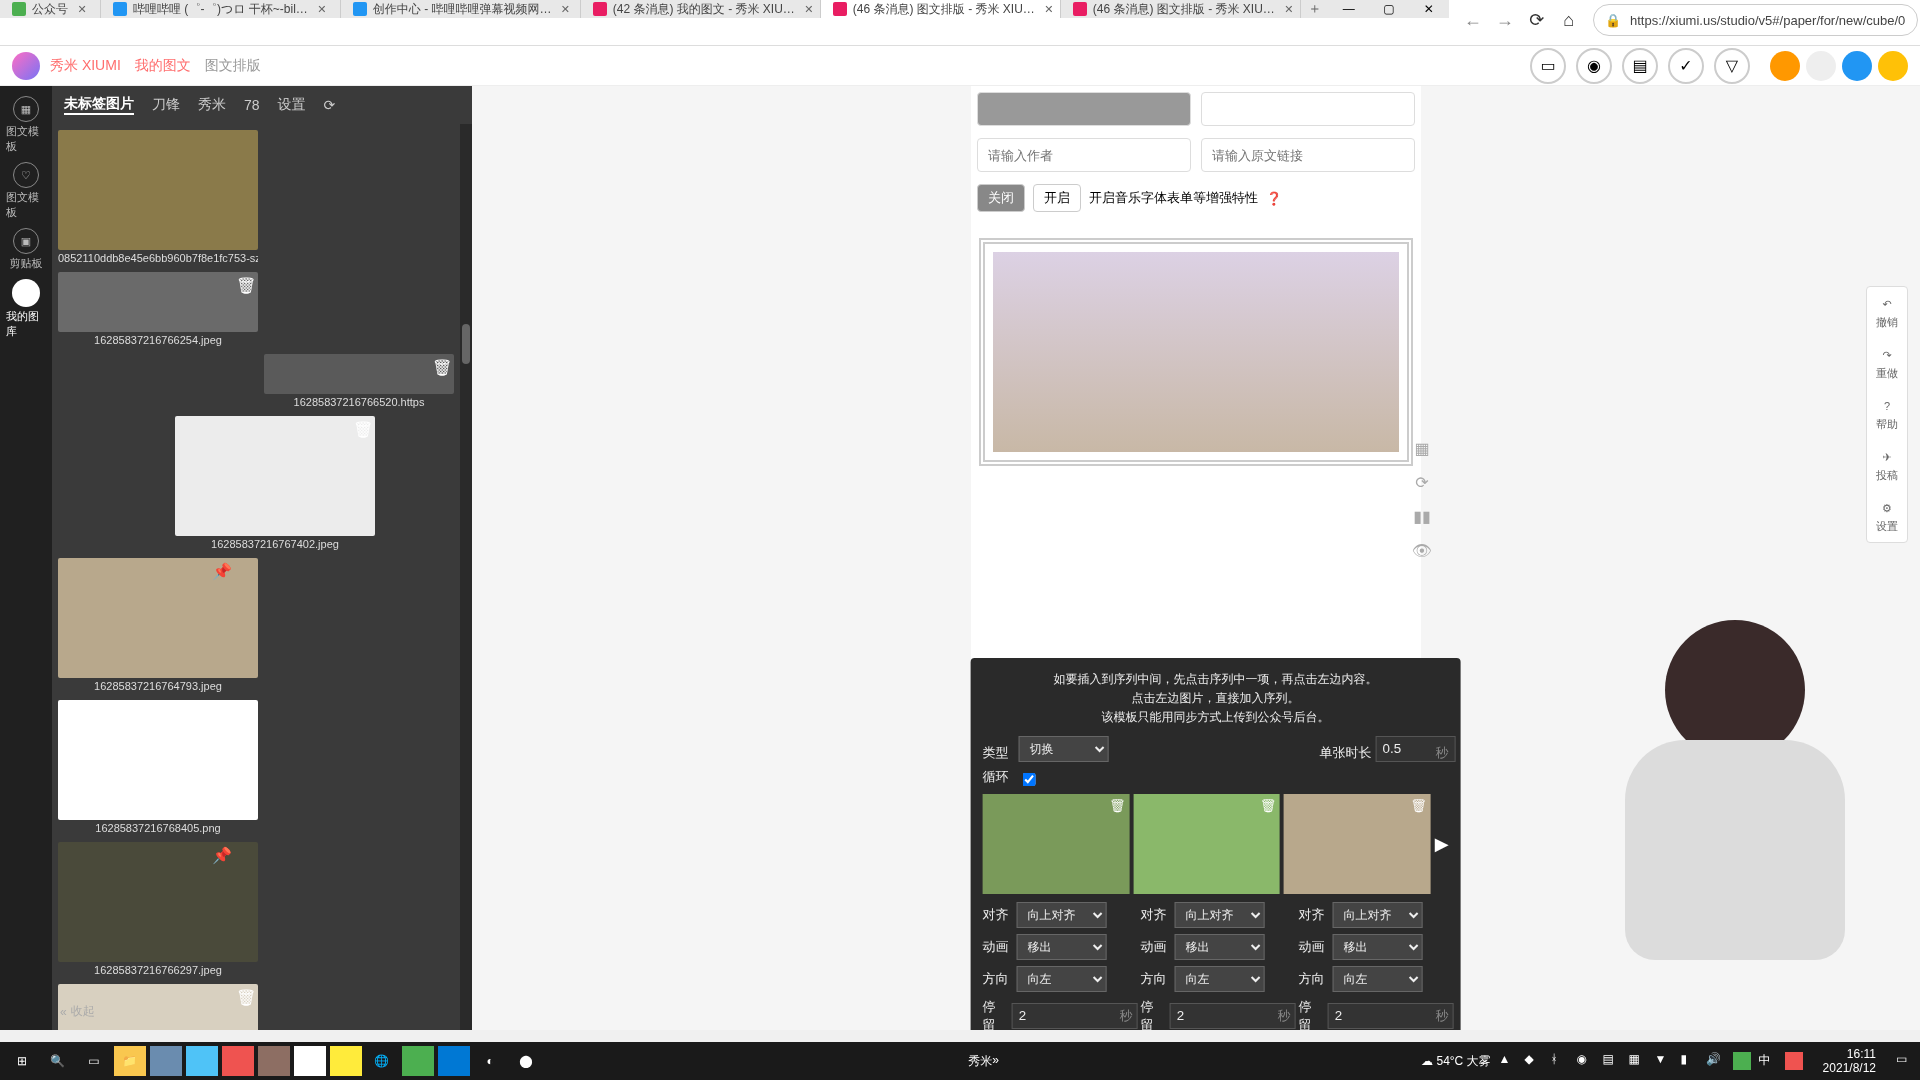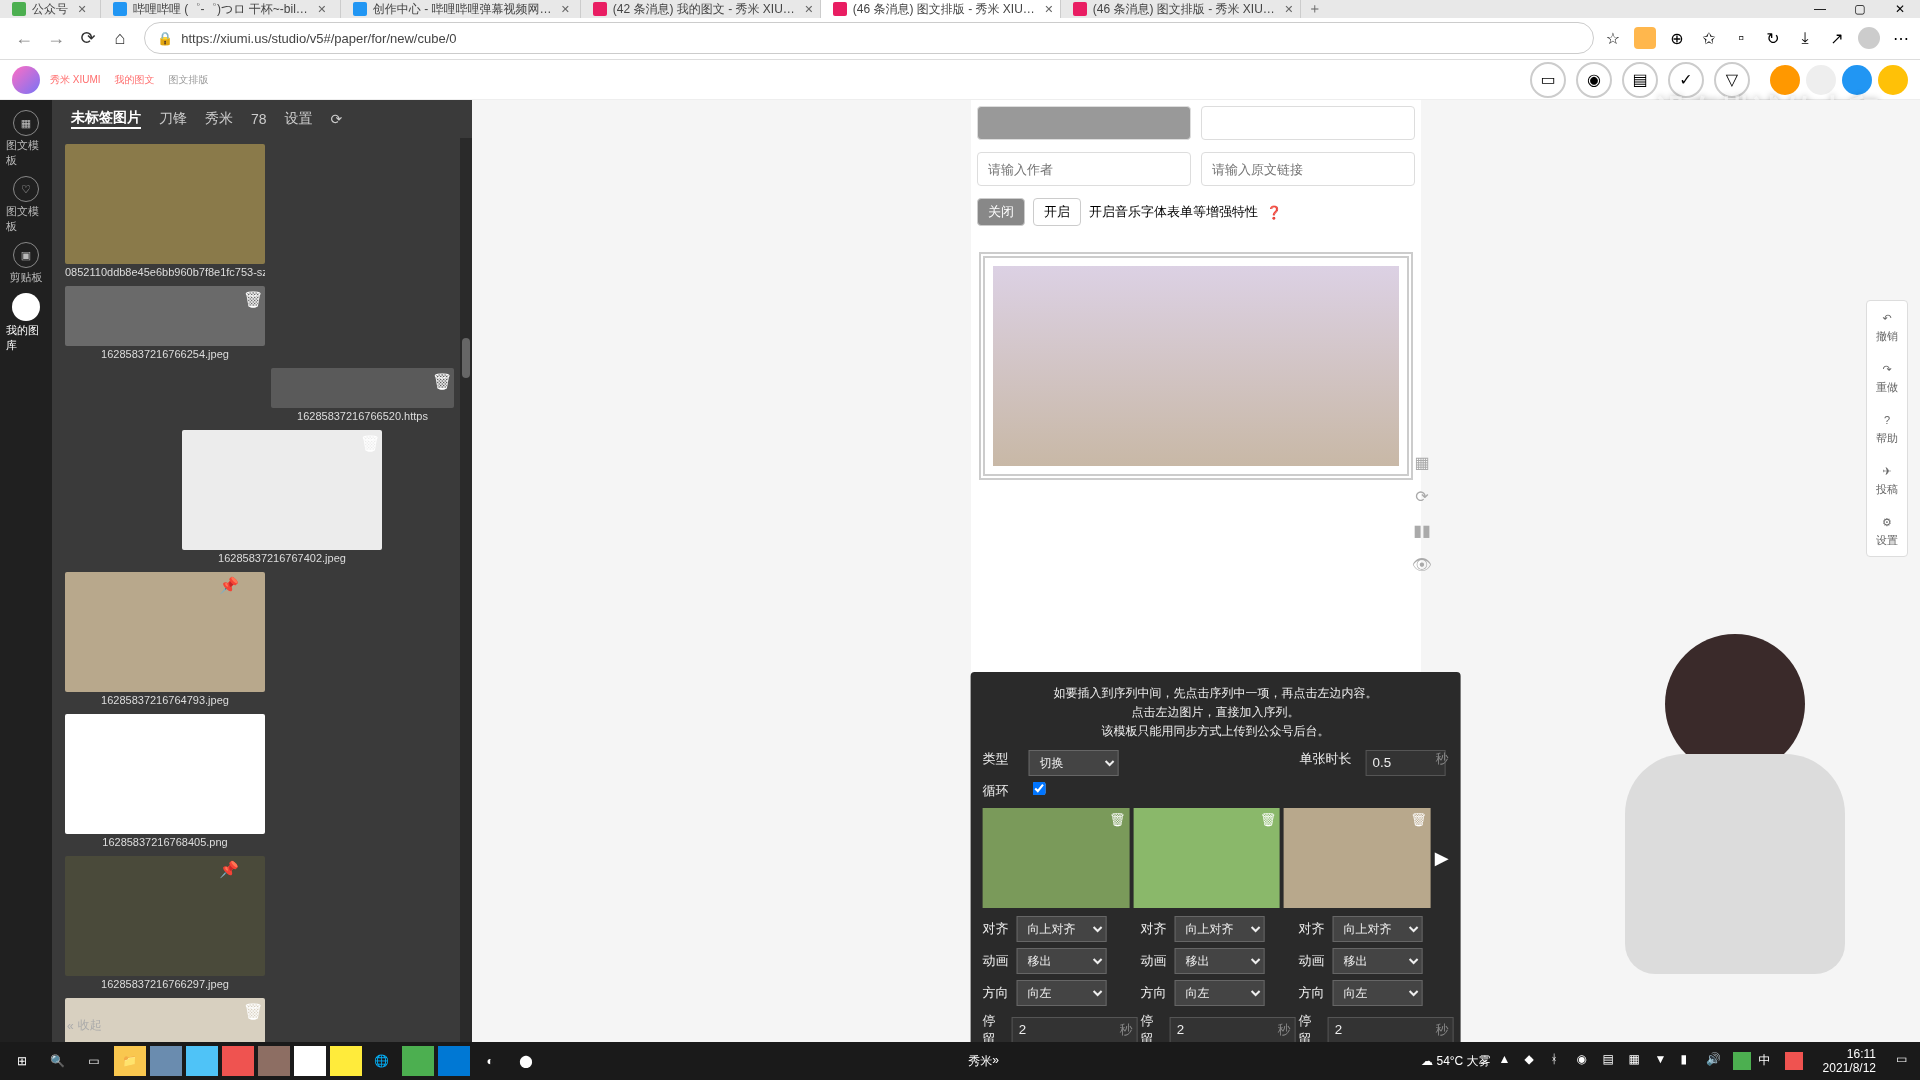--- a/index.html
+++ b/index.html
@@ -1,56 +1,56 @@
 <!DOCTYPE html>
 <html><head>
 <meta charset="utf-8">
 <style>
 * { margin: 0; padding: 0; box-sizing: border-box; font-family: "Microsoft YaHei", Arial, sans-serif; }
 body { width: 1920px; height: 1080px; overflow: hidden; background: #f0f0f0; }
 
 
-.browser-chrome { height: 60px; background: #fff; display: flex; flex-direction: column; border-bottom: 1px solid #ddd; }
+.browser-chrome { height: 46px; background: #fff; display: flex; flex-direction: row; border-bottom: 1px solid #ddd; }
 .tab-bar { height: 18px; display: flex; align-items: center; background: #e8e8e8; }
 .tab { display: flex; align-items: center; padding: 0 12px; height: 18px; font-size: 12px; color: #444; border-right: 1px solid #ccc; max-width: 240px; overflow: hidden; white-space: nowrap; }
 .tab.active { background: #fff; }
 .tab .fav { width: 14px; height: 14px; margin-right: 6px; background: #aaa; border-radius: 2px; flex-shrink: 0; }
 .tab .close { width: 12px; height: 12px; margin-left: 8px; display: flex; align-items: center; justify-content: center; font-size: 11px; color: #666; flex-shrink: 0; }
 .tab-new { width: 28px; display: flex; align-items: center; justify-content: center; font-size: 14px; color: #666; }
 .win-controls { margin-left: auto; display: flex; }
 .win-btn { width: 40px; height: 18px; display: flex; align-items: center; justify-content: center; font-size: 12px; }
 
 .addr-bar { height: 40px; display: flex; align-items: center; padding: 0 8px; }
 .nav-btn { width: 32px; height: 32px; display: flex; align-items: center; justify-content: center; color: #888; font-size: 18px; }
 .nav-btn.enabled { color: #333; }
 .url-box { flex: 1; height: 32px; border: 1px solid #ccc; border-radius: 16px; display: flex; align-items: center; padding: 0 12px; font-size: 13px; color: #444; margin: 0 8px; }
 .url-icon { margin-right: 8px; }
 .ext-icons { display: flex; gap: 10px; align-items: center; }
 .ext-icon { width: 22px; height: 22px; border-radius: 4px; display: flex; align-items: center; justify-content: center; }
 
 
 .app-header { height: 40px; background: #fff; display: flex; align-items: center; padding: 0 12px; border-bottom: 1px solid #eee; }
 .logo { width: 28px; height: 28px; background: linear-gradient(135deg,#ff6ec4,#7873f5); border-radius: 50%; margin-right: 10px; }
-.crumb { font-size: 10px; color: #ff6e6e; margin-right: 14px; }
+.crumb { font-size: 14px; color: #ff6e6e; margin-right: 14px; }
 .crumb.gray { color: #999; }
 .header-circles { display: flex; gap: 10px; margin-left: auto; margin-right: 20px; }
 .header-circle { width: 36px; height: 36px; border: 2px solid #ccc; border-radius: 50%; display: flex; align-items: center; justify-content: center; }
 .header-badges { display: flex; gap: 6px; }
 .badge-round { width: 30px; height: 30px; border-radius: 50%; }
 
 
 .main { display: flex; height: calc(1080px - 58px - 40px - 38px); }
 .left-rail { width: 52px; background: #202020; display: flex; flex-direction: column; align-items: center; padding-top: 10px; gap: 8px; }
 .rail-item { width: 40px; display: flex; flex-direction: column; align-items: center; color: #bbb; font-size: 11px; gap: 2px; }
 .rail-item.active { color: #fff; }
 .rail-icon { width: 26px; height: 26px; border: 1px solid #888; border-radius: 50%; display: flex; align-items: center; justify-content: center; }
 .rail-round { width: 28px; height: 28px; background: #fff; border-radius: 50%; }
 
 
-.lib-panel { width: 420px; background: #3a3a3a; display: flex; flex-direction: column; padding-left: 7px; }
+.lib-panel { width: 420px; background: #3a3a3a; display: flex; flex-direction: column; }
 .lib-tabs { height: 38px; display: flex; align-items: center; padding: 0 12px; gap: 18px; color: #ccc; font-size: 14px; }
 .lib-tab.active { font-weight: bold; color: #fff; border-bottom: 2px solid #fff; }
 .lib-grid { flex: 1; overflow-y: auto; padding: 6px; display: flex; flex-wrap: wrap; gap: 6px; align-content: flex-start; position: relative; }
 .thumb { width: 200px; position: relative; }
 .thumb-img { width: 100%; height: 120px; background: #888; border-radius: 2px; position: relative; }
 .thumb-cap { font-size: 11px; color: #ddd; text-align: center; padding: 2px 0; white-space: nowrap; overflow: hidden; }
 .pin-icon { position: absolute; top: 4px; right: 28px; width: 18px; height: 18px; color: #fff; }
 .del-icon { position: absolute; top: 4px; right: 4px; width: 18px; height: 18px; color: #fff; }
 .collapse-btn { position: absolute; bottom: 10px; left: 8px; display: flex; align-items: center; color: #aaa; font-size: 12px; gap: 4px; }
 .scroll-v { width: 12px; background: #2a2a2a; }
@@ -64,21 +64,21 @@
 .meta-input.gray { background: #999; }
 .feature-row { display: flex; align-items: center; gap: 8px; padding: 6px; font-size: 13px; }
 .toggle-btn { padding: 4px 10px; border: 1px solid #ccc; border-radius: 4px; }
 .toggle-btn.off { background: #888; color: #fff; }
 .hero-frame { margin: 20px 8px 0; border: 6px double #ccc; padding: 8px; }
 .hero-img { width: 100%; height: 200px; background: linear-gradient(180deg,#dcd1e4,#c8b8a6); position: relative; }
 
 
 .popup { position: absolute; left: 50%; transform: translateX(-46%); top: 572px; width: 490px; background: #2a2a2a; color: #eee; font-size: 13px; padding: 12px; border-radius: 4px; }
 .popup-hint { text-align: center; font-size: 12px; line-height: 1.6; margin-bottom: 8px; }
-.popup-row { display: flex; align-items: flex-start; gap: 14px; margin: 6px 0; }
+.popup-row { display: flex; align-items: flex-end; gap: 4px; margin: 6px 0; }
 .popup-label { width: 32px; }
 .popup-select { height: 26px; background: #444; border: 1px solid #666; color: #eee; padding: 0 6px; font-size: 12px; min-width: 90px; }
 .popup-input { width: 80px; height: 26px; background: #333; border: 1px solid #555; color: #eee; padding: 0 6px; }
 .unit { color: #888; margin-left: -24px; z-index: 1; }
 .chk { margin-left: 4px; }
 .slide-thumbs { display: flex; gap: 4px; margin: 8px 0; position: relative; }
 .slide-thumb { flex: 1; height: 100px; background: #7a9a5a; position: relative; }
 .slide-del { position: absolute; top: 4px; right: 4px; width: 16px; height: 16px; color: #fff; }
 .slide-next { width: 14px; display: flex; align-items: center; justify-content: center; color: #fff; font-size: 18px; }
 .grid3 { display: flex; gap: 8px; margin-top: 6px; }

